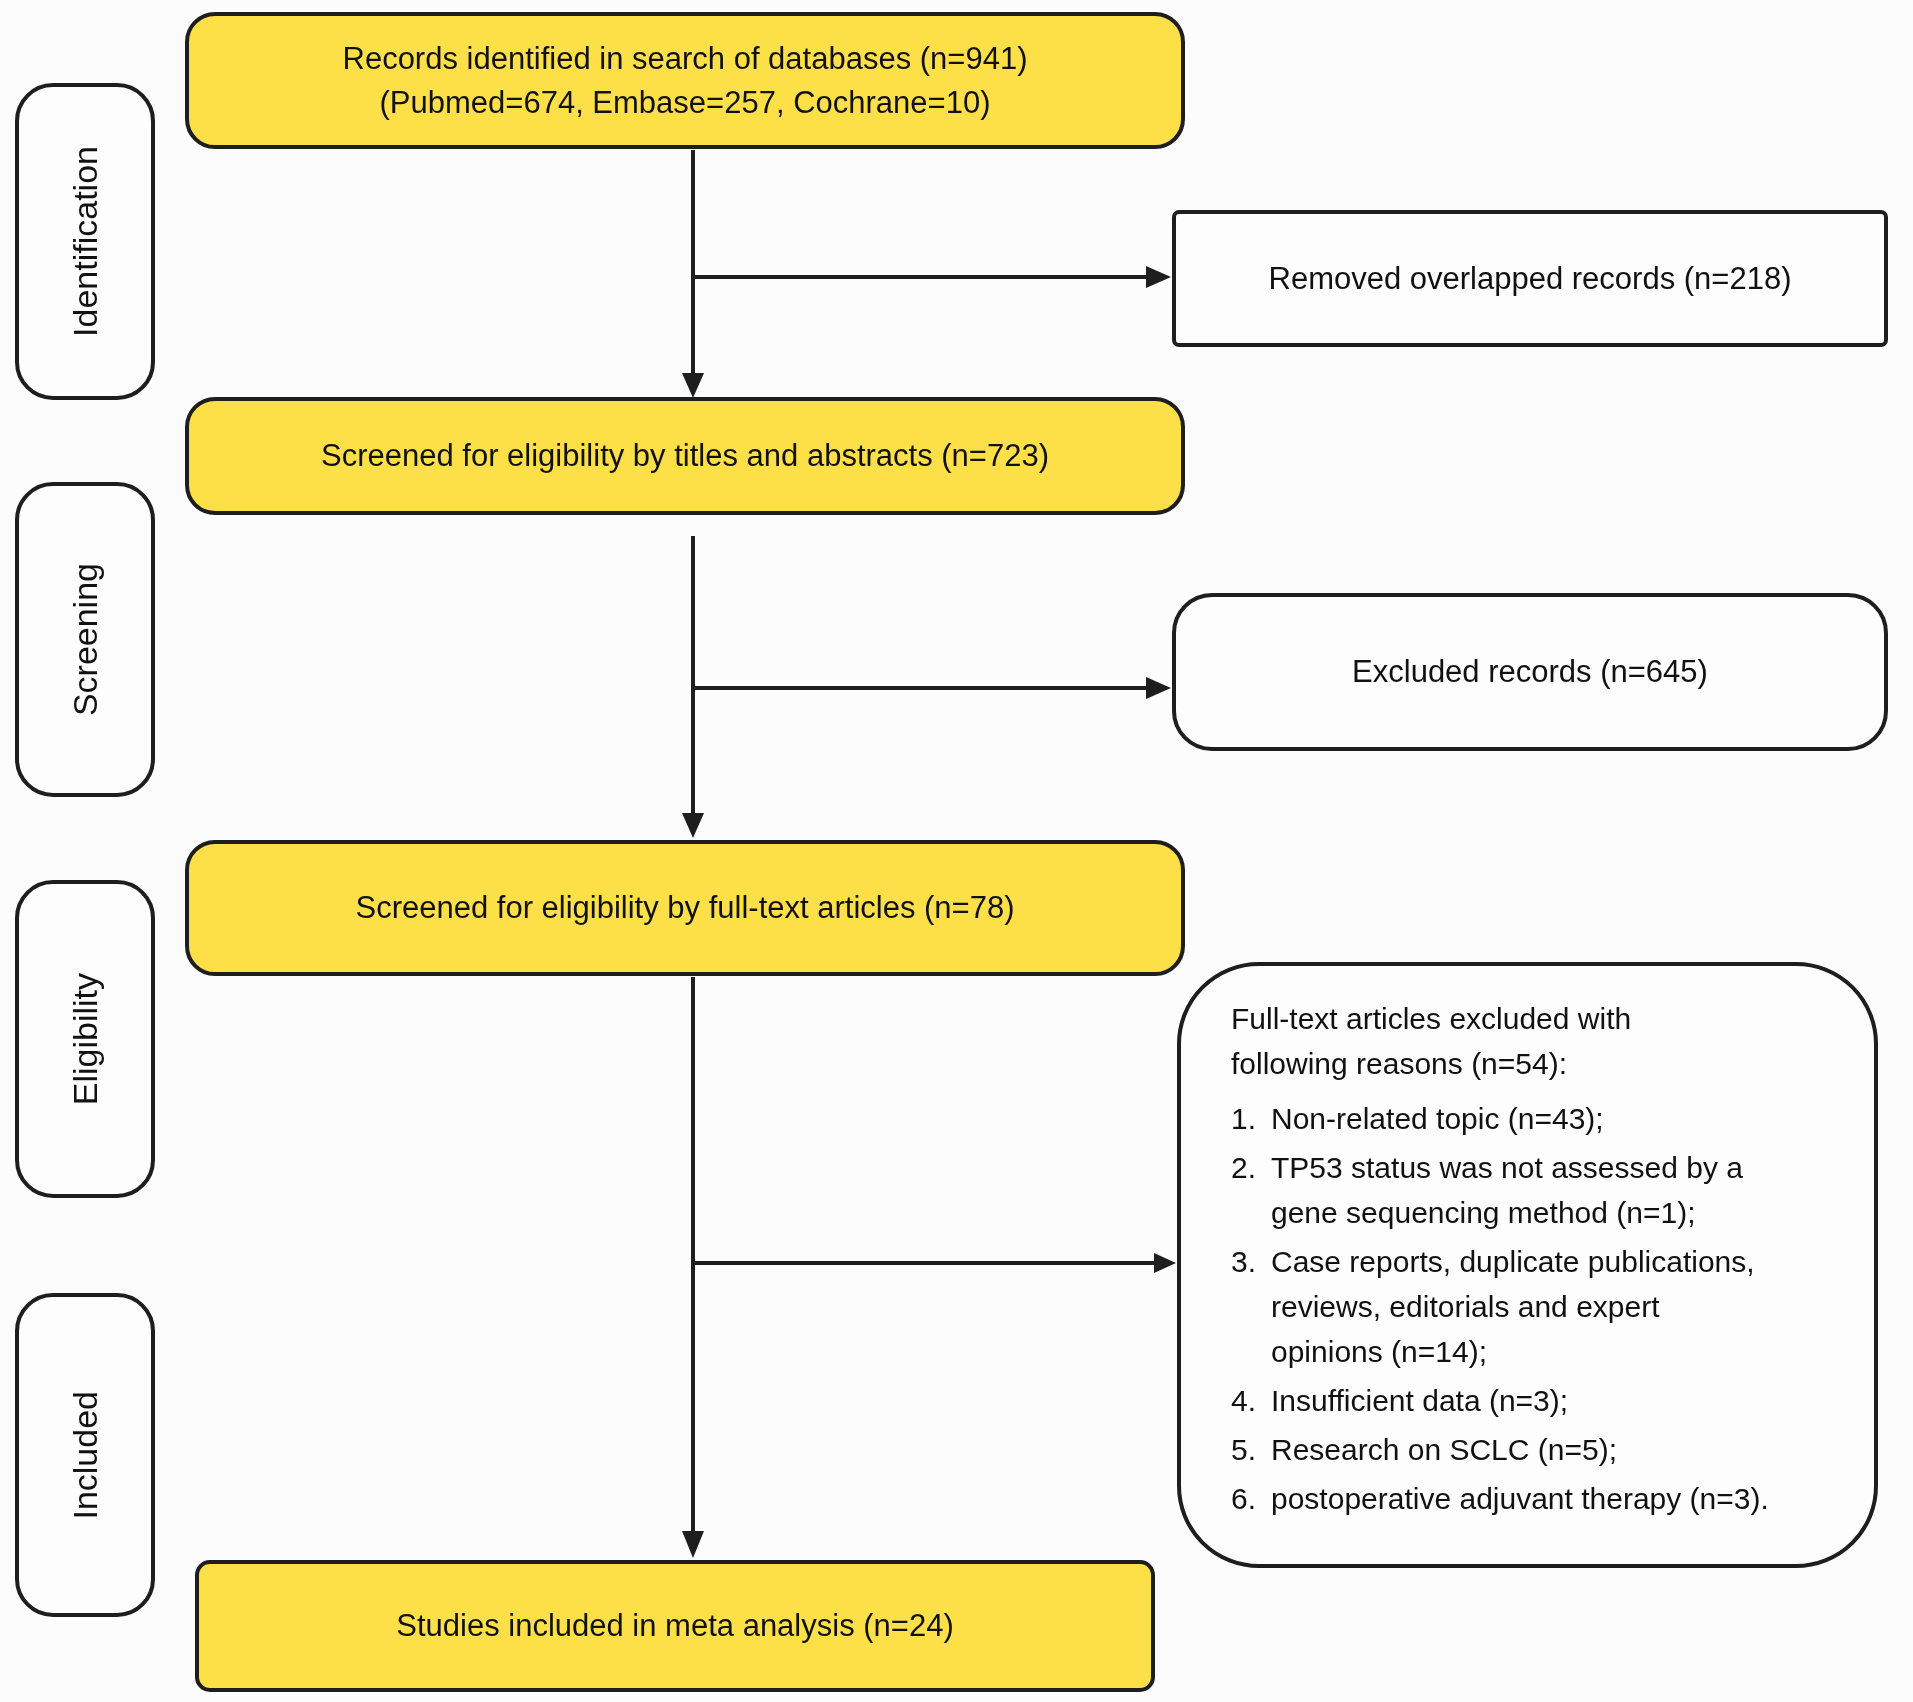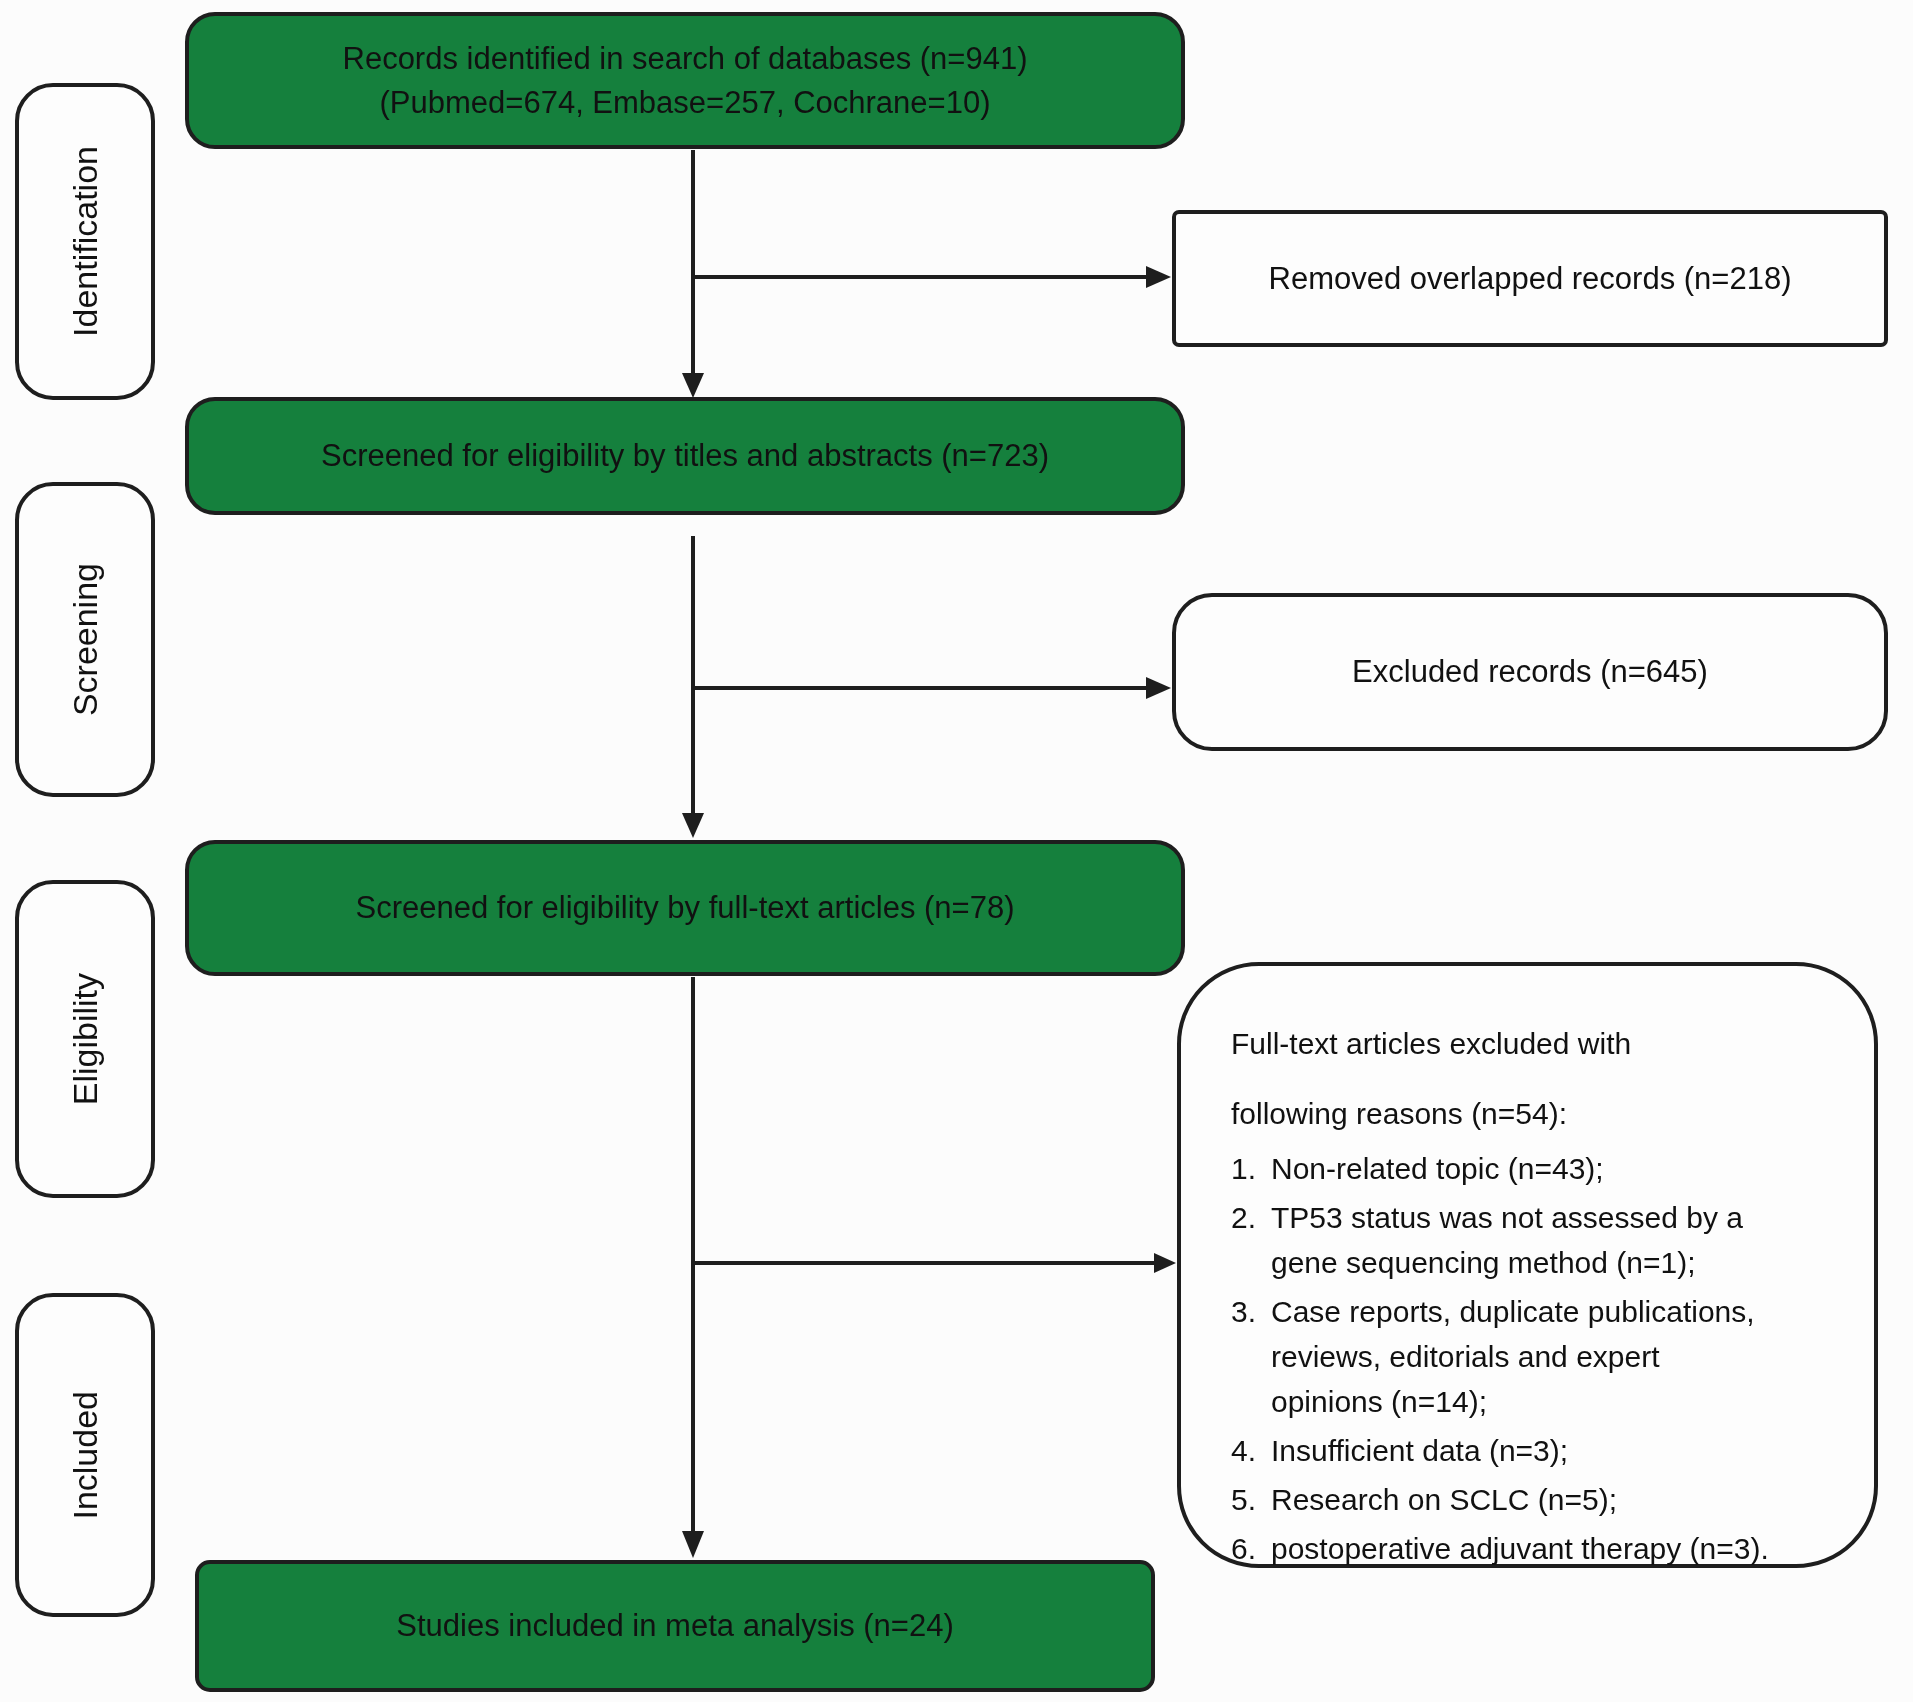--- a/index.html
+++ b/index.html
@@ -30,21 +30,21 @@
     transform: rotate(180deg);
     font-size: 34px;
     white-space: nowrap;
     color: #111111;
   }
   
   .mbox {
     position: absolute;
     border: 4px solid #1e1e1e;
     border-radius: 30px;
-    background: #15803d;
+    background: #fde047;
     box-sizing: border-box;
     display: flex;
     flex-direction: column;
     align-items: center;
     justify-content: center;
     text-align: center;
     font-size: 31px;
     line-height: 44px;
   }
   .mbox div { white-space: nowrap; }
@@ -73,21 +73,21 @@
     height: 606px;
     border: 4px solid #1e1e1e;
     border-radius: 82px;
     background: #fdfdfd;
     box-sizing: border-box;
     padding: 30px 36px 14px 50px;
     font-size: 30px;
     line-height: 45px;
   }
   .bigbox .heading { margin-bottom: 10px; }
-  .bigbox .heading div { white-space: nowrap; margin-top: 25px; }
+  .bigbox .heading div { white-space: nowrap; }
   .reason { display: flex; margin-bottom: 4px; }
   .rnum { flex: 0 0 40px; }
   .rtext div { white-space: nowrap; }
   
   #connectors {
     position: absolute;
     left: 0; top: 0;
     width: 1913px;
     height: 1702px;
     pointer-events: none;

